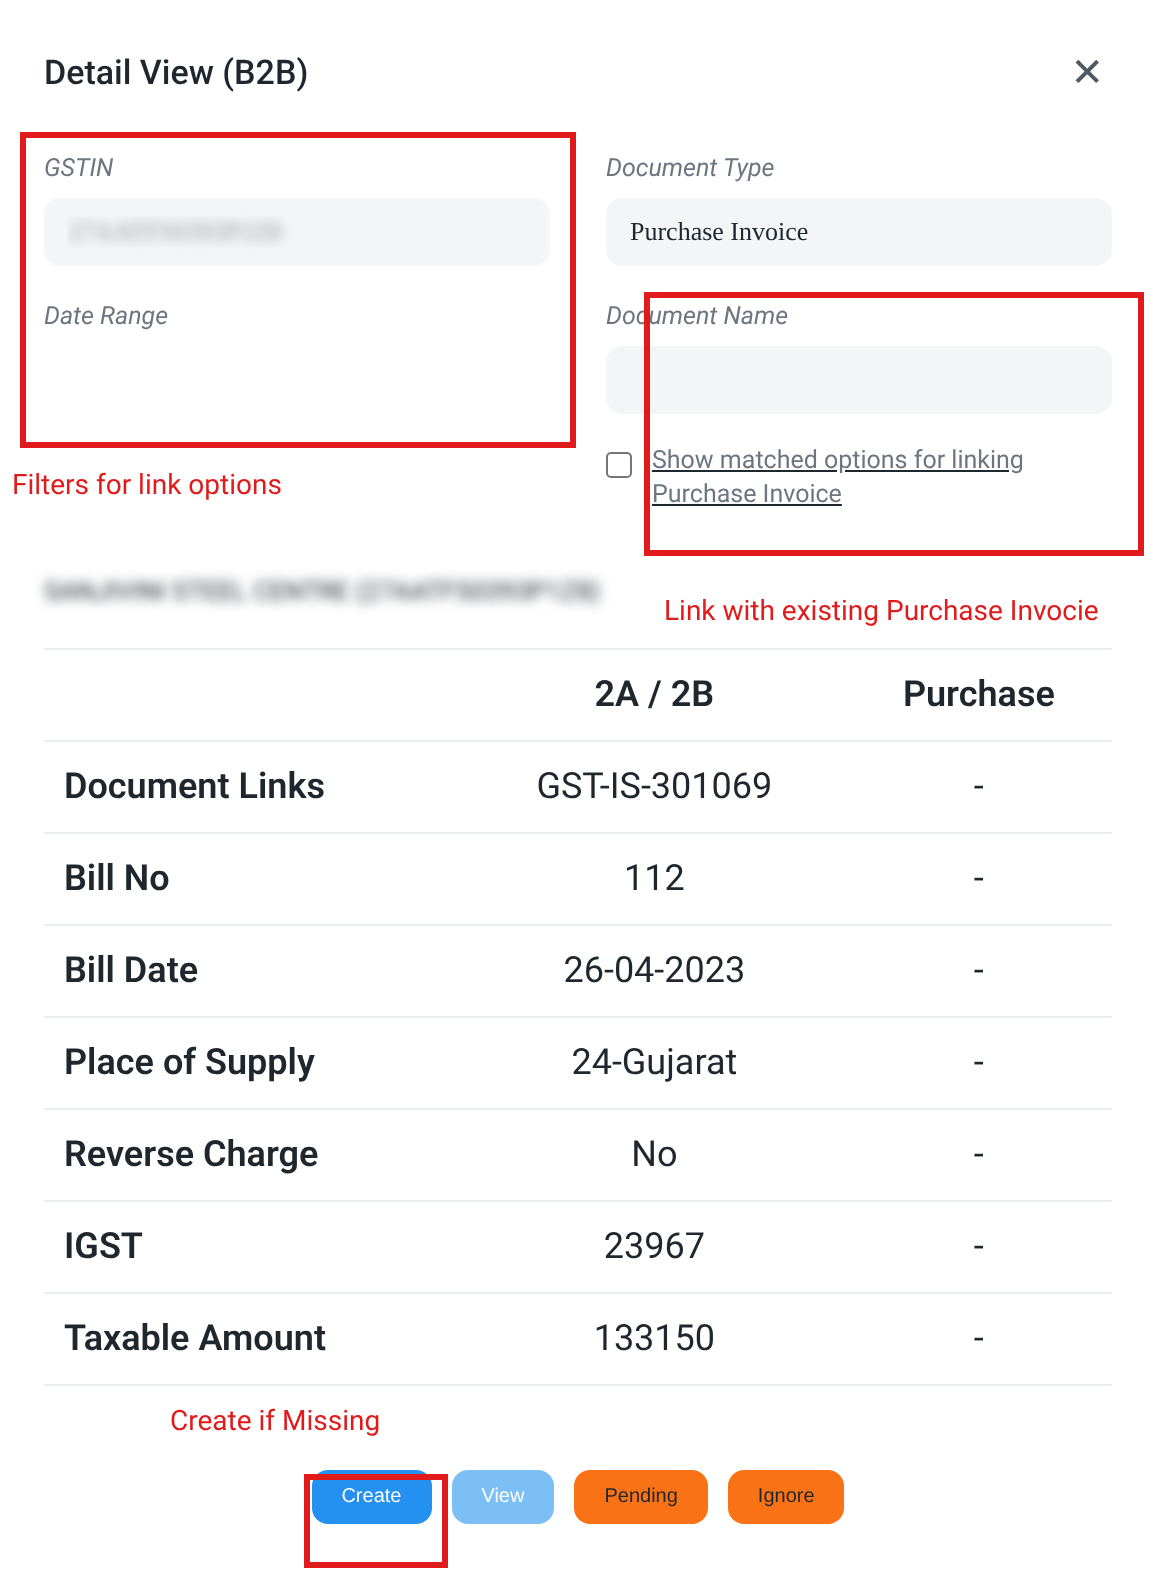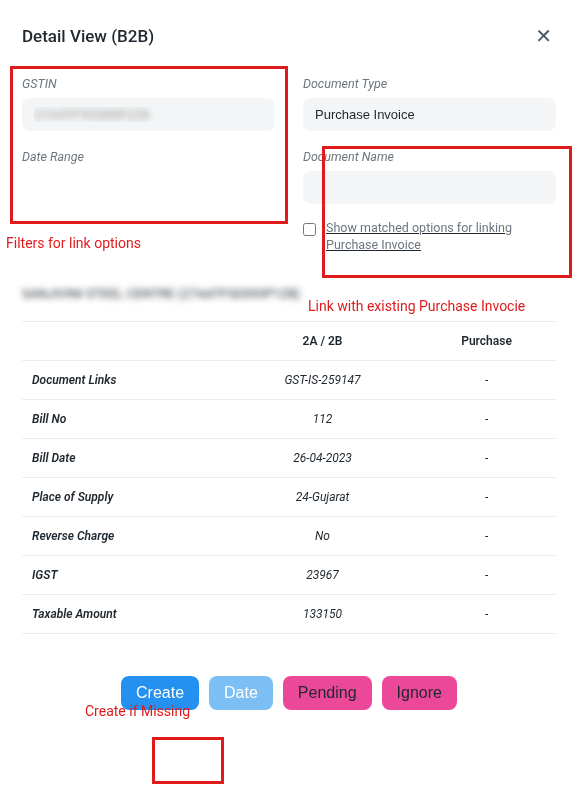--- a/index.html
+++ b/index.html
@@ -51,20 +51,21 @@
     font-style: italic;
   }
   .field-input {
     width: 100%;
     background: #f4f5f6;
     border: none;
     border-radius: 8px;
     padding: 9px 12px;
     font-size: 13px;
     color: #1f272e;
+    font-family: Liberation Serif, serif;
   }
   .field-input.blurred {
     color: transparent;
     text-shadow: 0 0 6px rgba(80,80,80,0.6);
     filter: blur(0.5px);
     user-select: none;
   }
   .checkbox-row {
     display: flex;
     align-items: flex-start;
@@ -112,59 +113,58 @@
     font-size: 13px;
     color: #1f272e;
     filter: blur(3px);
     user-select: none;
     padding-bottom: 18px;
   }
 
   table {
     width: 100%;
     border-collapse: collapse;
-    font-size: 12px;
+    font-size: 18px;
     margin-top: 2px;
   }
   thead th {
     text-align: center;
     font-weight: 600;
     padding: 12px 10px;
     border-top: 1px solid #ebeef0;
     border-bottom: 1px solid #ebeef0;
     color: #1f272e;
   }
   thead th:first-child { text-align: left; }
   tbody td {
     padding: 12px 10px;
     border-bottom: 1px solid #ebeef0;
     text-align: center;
     color: #1f272e;
-    font-style: italic;
   }
   tbody td:first-child {
     text-align: left;
     font-weight: 600;
   }
   .footer-btns {
     display: flex;
     justify-content: center;
     gap: 10px;
     margin-top: 42px;
   }
   .btn {
     border: none;
     border-radius: 8px;
     padding: 8px 15px;
-    font-size: 16px;
+    font-size: 10px;
     cursor: pointer;
   }
   .btn-primary { background: #2490ef; color: #fff; }
   .btn-link { background: #7cbff4; color: #fff; }
-  .btn-muted { background: #ec4899; color: #1f272e; }
+  .btn-muted { background: #f97316; color: #1f272e; }
 </style>
 </head>
 <body>
 
 <div class="modal">
 
   <div class="modal-header">
     <div class="modal-title">Detail View (B2B)</div>
     <button class="close-btn">
       <span>✕</span>
@@ -199,21 +199,21 @@
     <thead>
       <tr>
         <th></th>
         <th>2A / 2B</th>
         <th>Purchase</th>
       </tr>
     </thead>
     <tbody>
       <tr>
         <td>Document Links</td>
-        <td>GST-IS-259147</td>
+        <td>GST-IS-301069</td>
         <td>-</td>
       </tr>
       <tr>
         <td>Bill No</td>
         <td>112</td>
         <td>-</td>
       </tr>
       <tr>
         <td>Bill Date</td>
         <td>26-04-2023</td>
@@ -237,26 +237,26 @@
       <tr>
         <td>Taxable Amount</td>
         <td>133150</td>
         <td>-</td>
       </tr>
     </tbody>
   </table>
 
   <div class="footer-btns">
     <button class="btn btn-primary">Create</button>
-    <button class="btn btn-link">Date</button>
+    <button class="btn btn-link">View</button>
     <button class="btn btn-muted">Pending</button>
     <button class="btn btn-muted">Ignore</button>
   </div>
 
   <div class="annot-box annot-filters"></div>
   <div class="annot-box annot-docname"></div>
   <div class="annot-box annot-create"></div>
 
   <div class="annot-text" style="left:6px; top:235px;">Filters for link options</div>
-  <div class="annot-text" style="left:308px; top:298px; max-width:240px;">Link with existing Purchase Invocie</div>
+  <div class="annot-text" style="left:332px; top:298px; max-width:240px;">Link with existing Purchase Invocie</div>
   <div class="annot-text" style="left:85px; top:703px;">Create if Missing</div>
 
 </div>
 
 </body></html>

